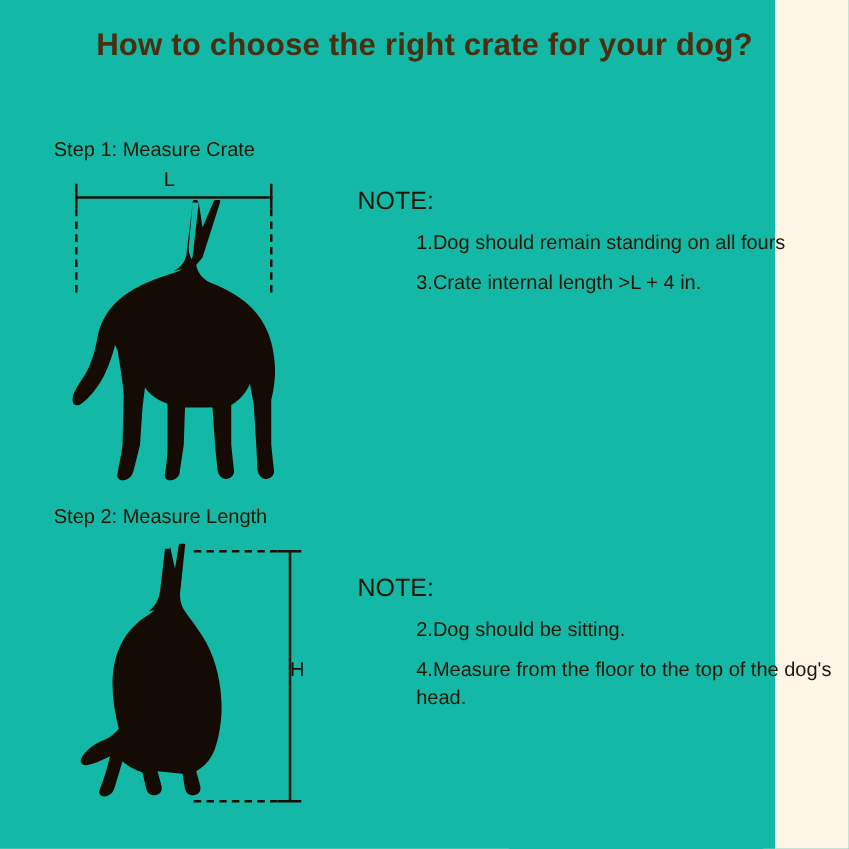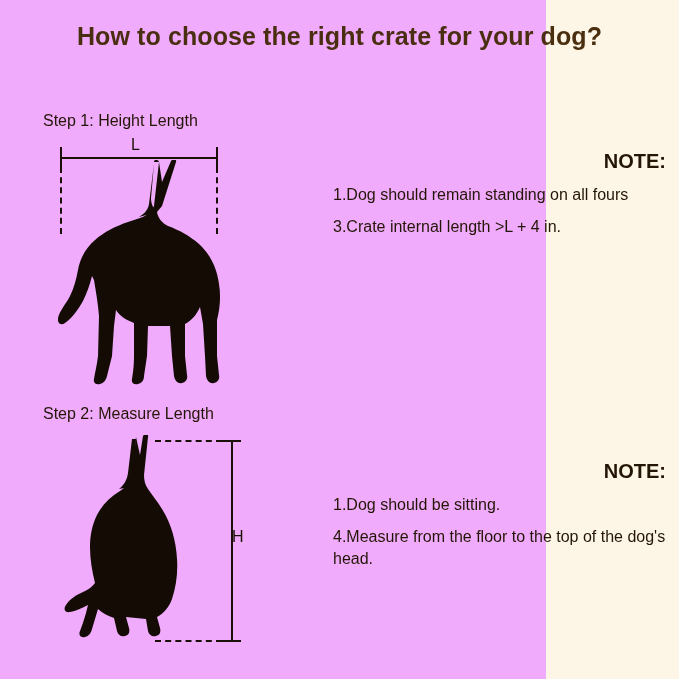--- a/index.html
+++ b/index.html
@@ -9,23 +9,23 @@
   body {
     width: 679px;
     height: 679px;
     background: #fdf6e6;
     font-family: "Liberation Sans", sans-serif;
     color: #2b1a09;
     overflow: hidden;
   }
   .page {
     position: relative;
-    width: 546px;
+    width: 620px;
     height: 679px;
-    background: #f0abfc;
+    background: #14b8a6;
     box-sizing: border-box;
   }
   .title {
     position: absolute;
     left: 0;
     top: 22px;
     width: 679px;
     text-align: center;
     font-size: 25px;
     font-weight: bold;
@@ -152,41 +152,40 @@
 
   
   .note-block {
     position: absolute;
     width: 380px;
   }
   #note1 { left: 286px; top: 150px; }
   #note2 { left: 286px; top: 460px; }
   .note-head {
     font-size: 20px;
-    font-weight: bold;
+    font-weight: normal;
     color: #241606;
     margin-bottom: 11px;
-    text-align: right;
   }
   .note-line {
     font-size: 16px;
     color: #241606;
     line-height: 1.42;
     margin-bottom: 9px;
     margin-left: 47px;
   }
 </style>
 </head>
 <body>
 
 <div class="page">
 
   <div class="title">How to choose the right crate for your dog?</div>
 
-  <div class="step-label" id="step1-label">Step 1: Height Length</div>
+  <div class="step-label" id="step1-label">Step 1: Measure Crate</div>
 
   <div class="s1-bracket-line"></div>
   <div class="s1-tick-left"></div>
   <div class="s1-tick-right"></div>
   <div class="s1-dash-left"></div>
   <div class="s1-dash-right"></div>
   <div class="dim-label" id="len-label">L</div>
 
   <svg class="dog-standing" viewBox="0 0 170 225">
     <path fill="#140c04" d="
@@ -267,17 +266,17 @@
       L86,2
       C87,-1 83,-2 81,1 L78,20 L74,2 Z
     "></path>
     <path fill="#140c04" d="
       M70,4 L66,38 C65,45 62,50 57,54 L78,50 C74,46 72,42 72,36 L74,4 Z
     "></path>
   </svg>
 
   <div class="note-block" id="note2">
     <div class="note-head">NOTE:</div>
-    <div class="note-line">1.Dog should be sitting.</div>
+    <div class="note-line">2.Dog should be sitting.</div>
     <div class="note-line">4.Measure from the floor to the top of the dog's head.</div>
   </div>
 
 </div>
 
 </body></html>

